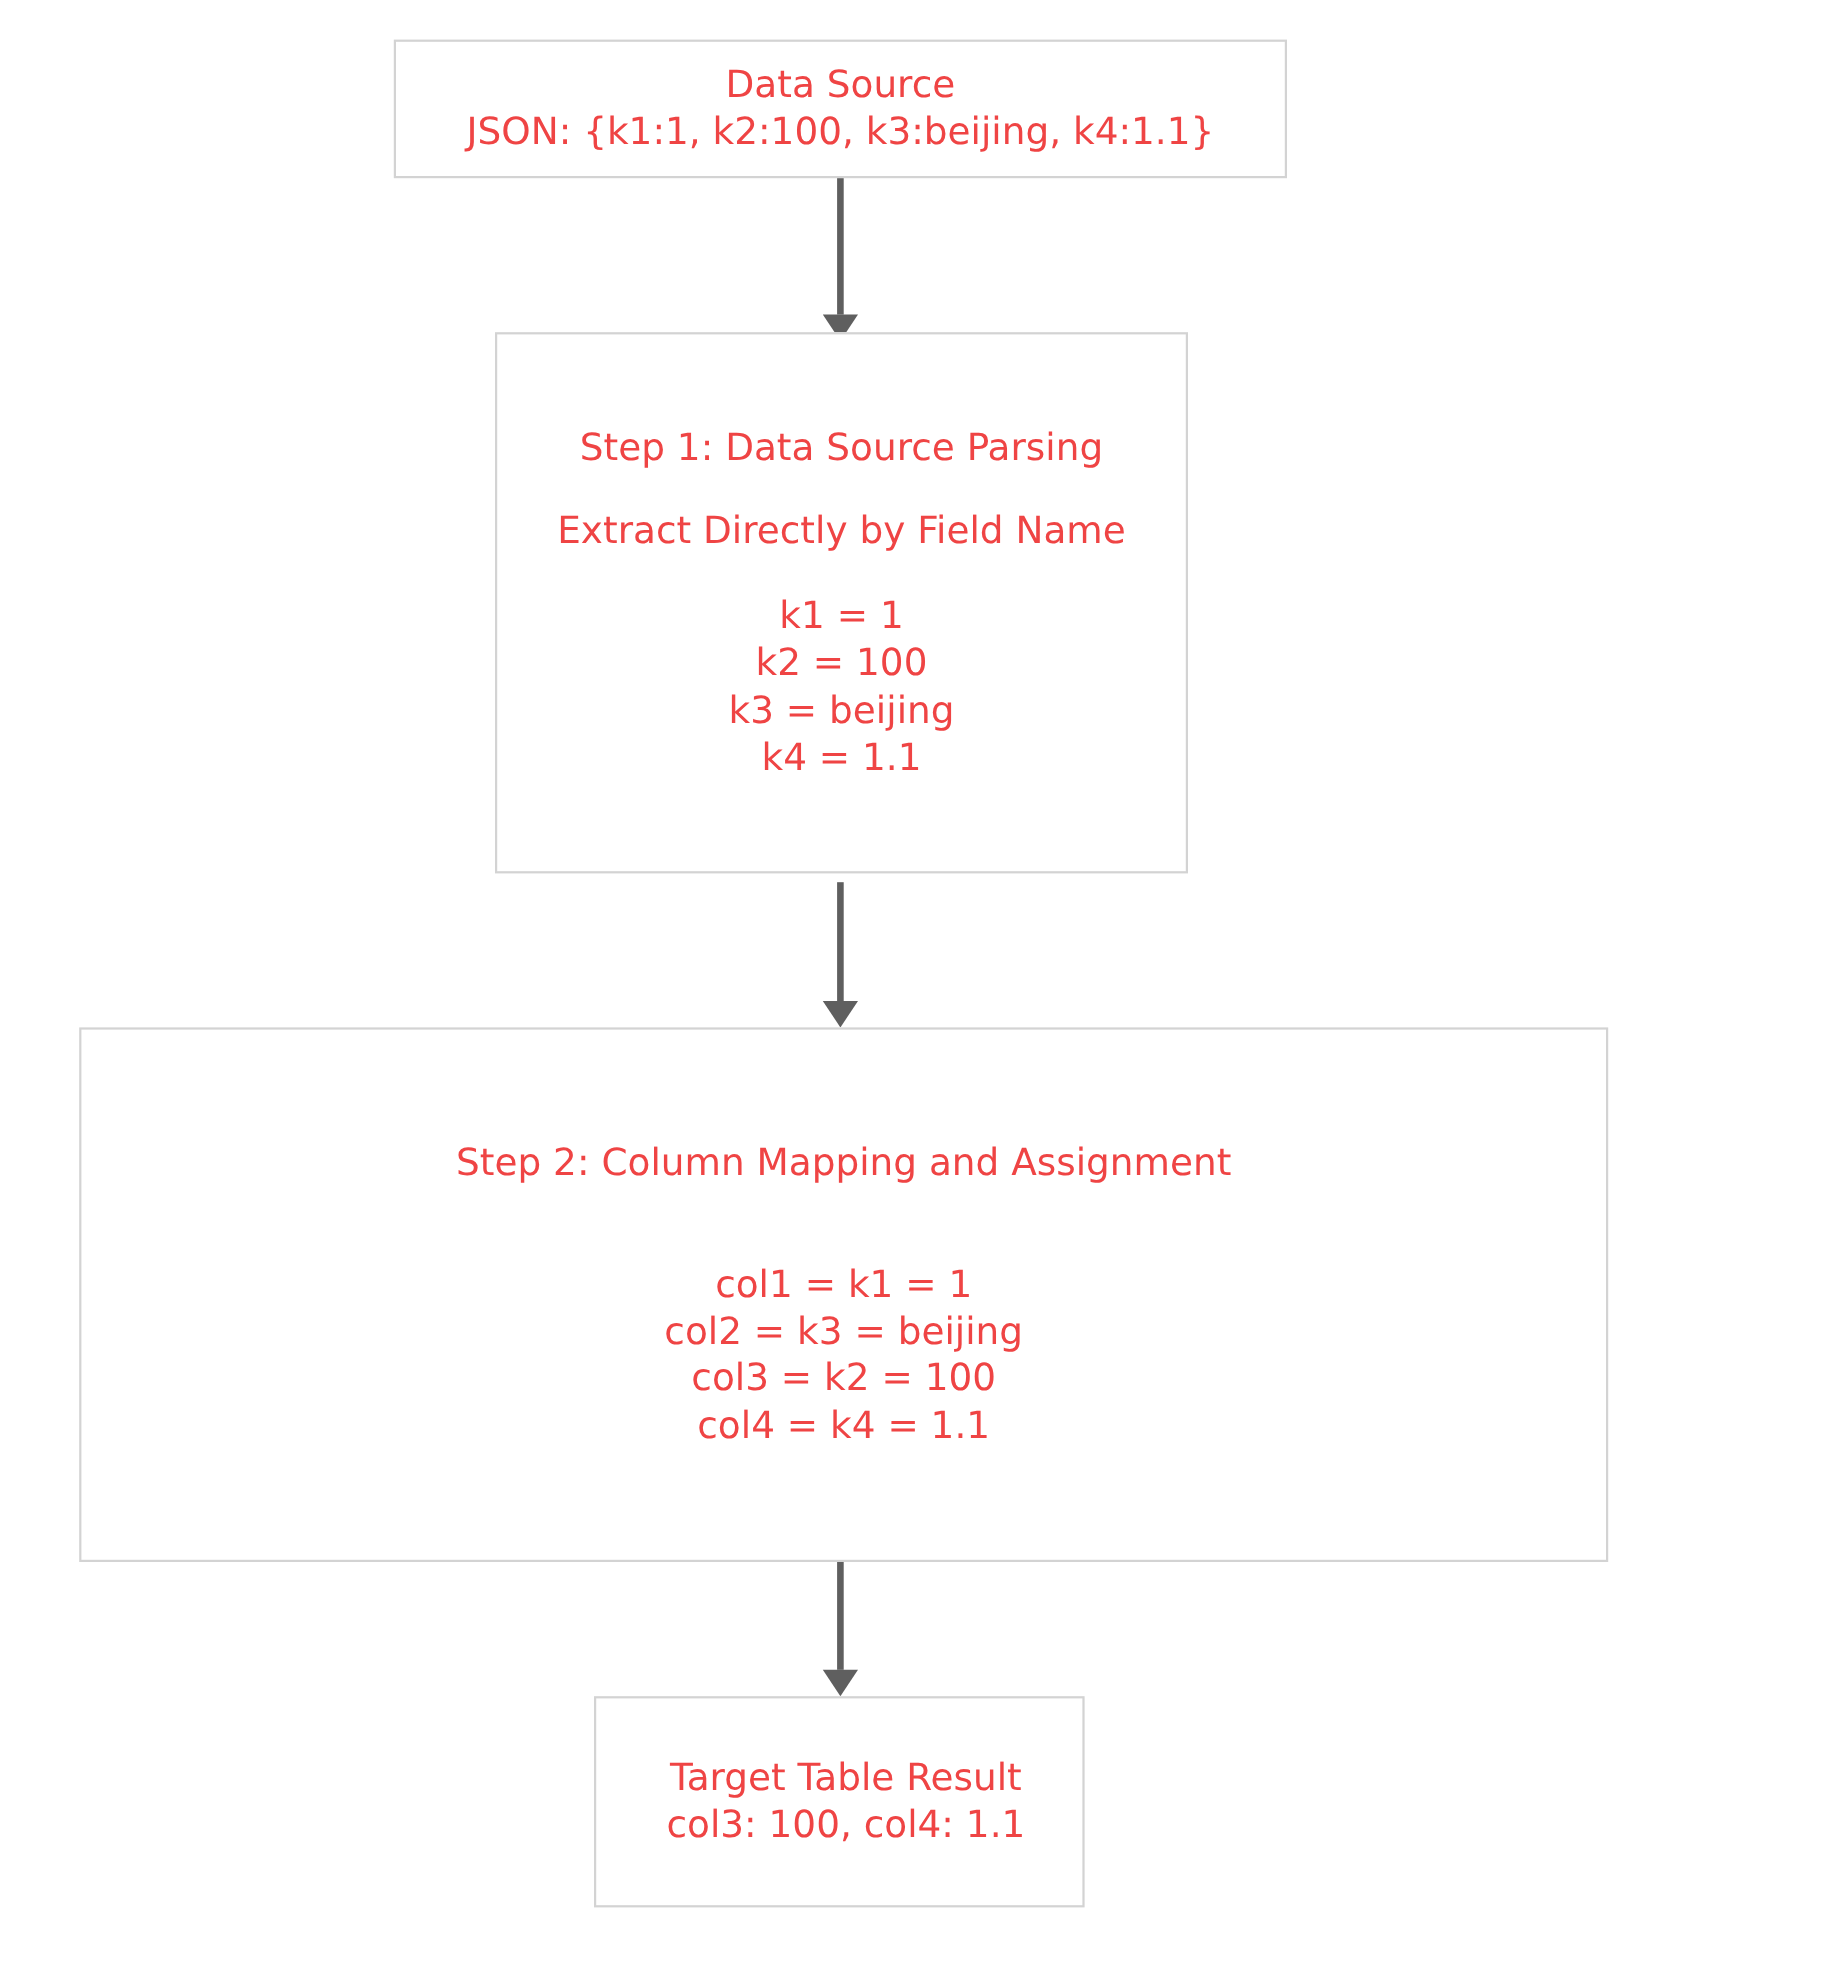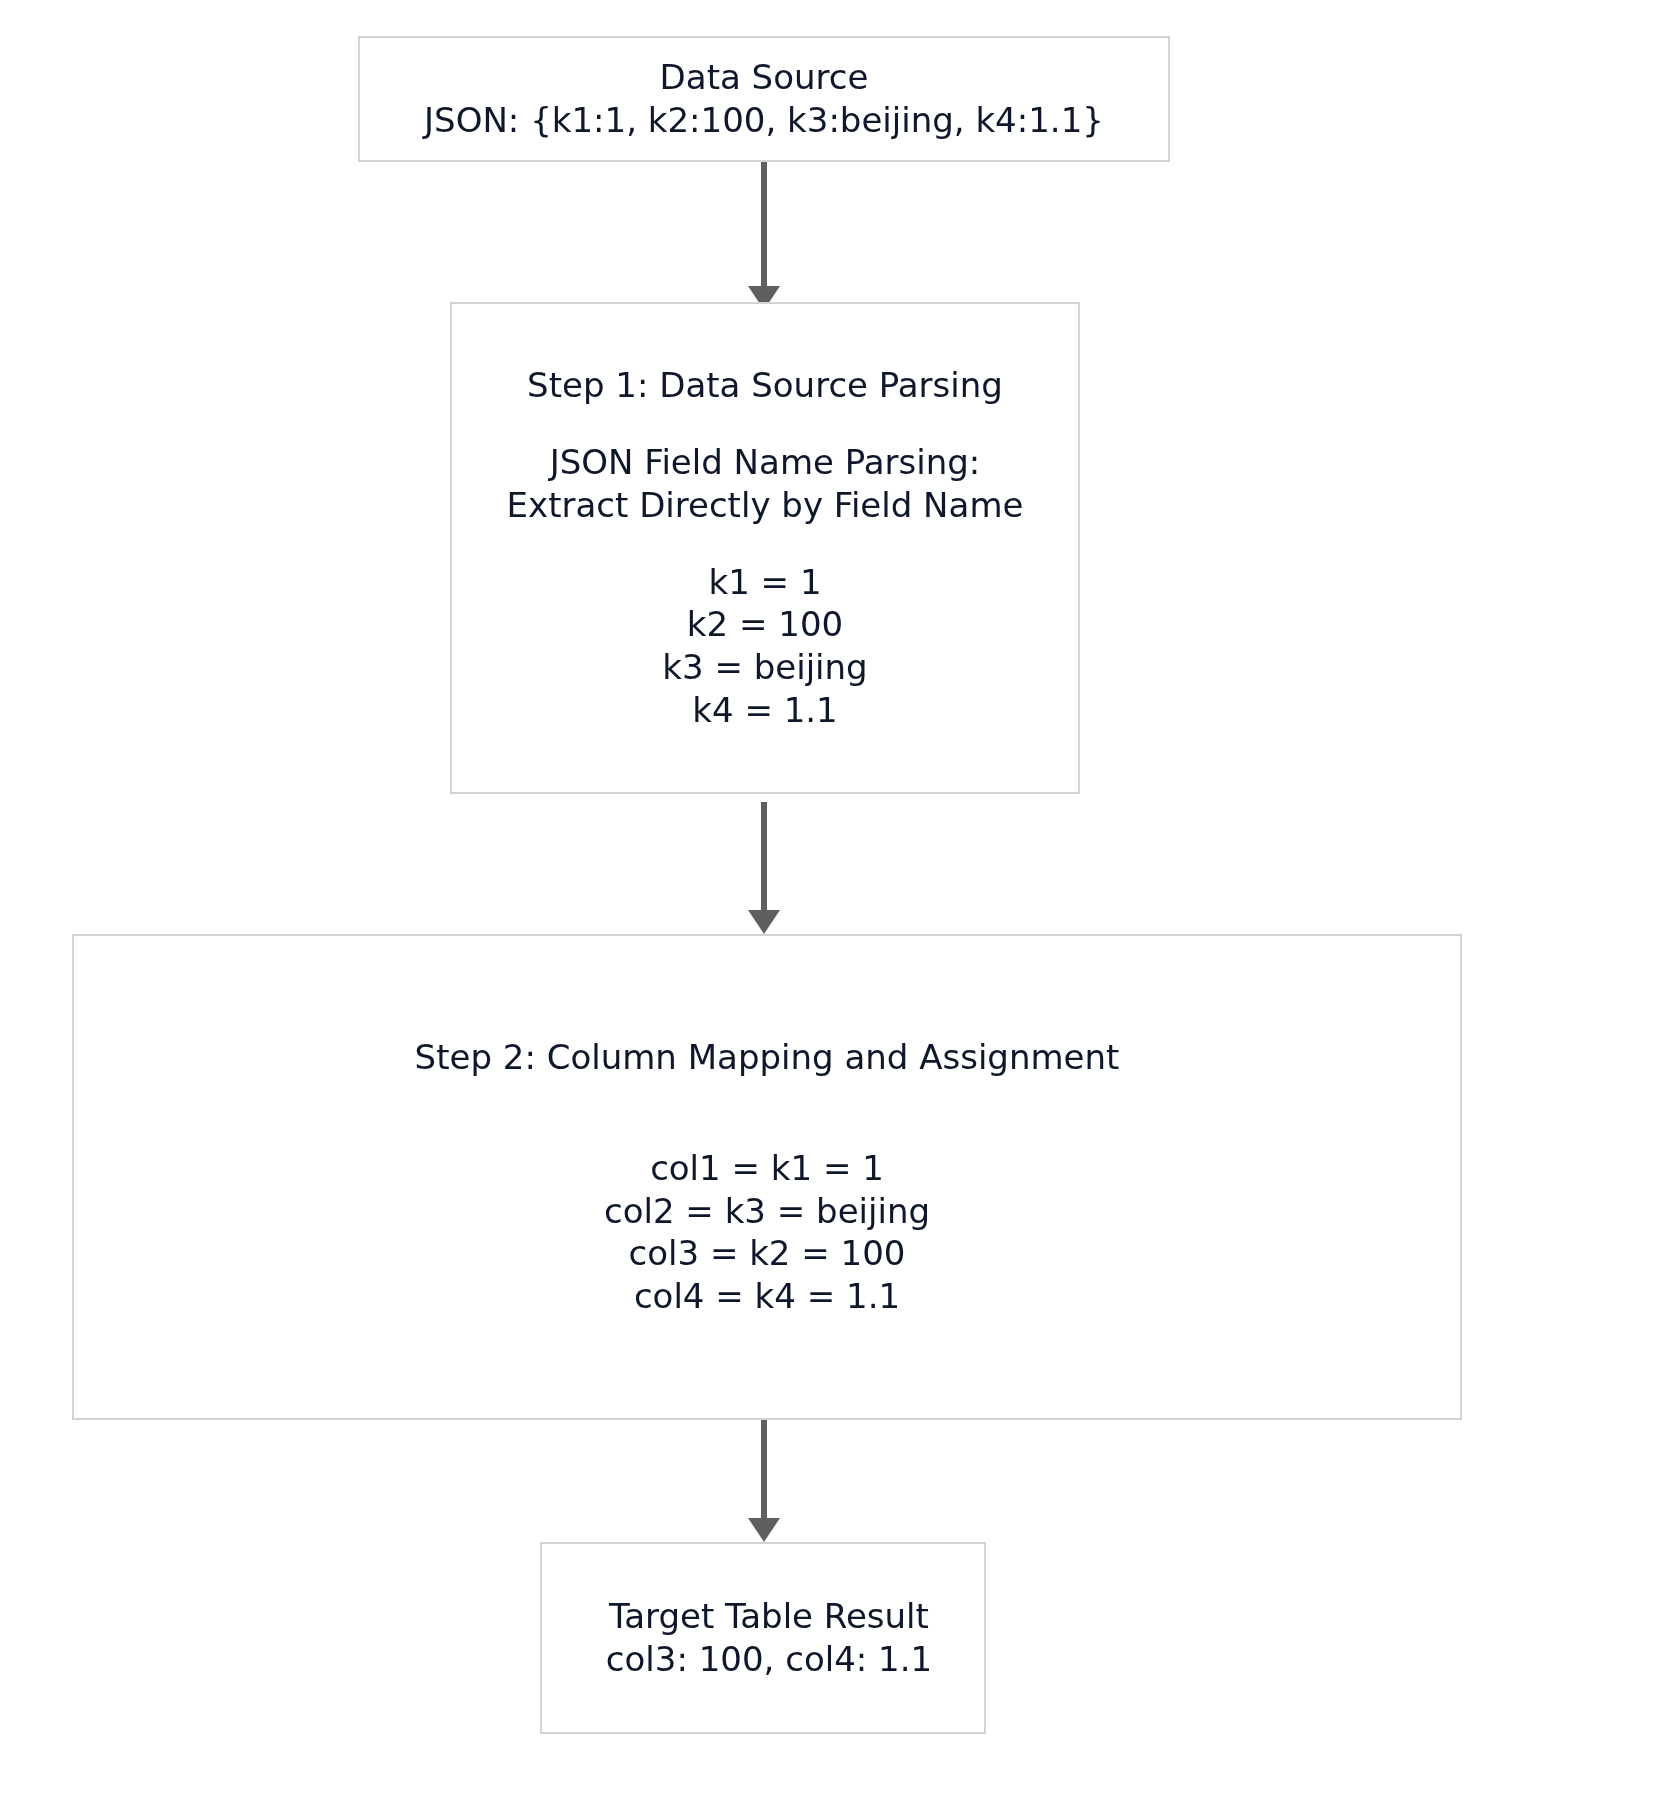--- a/index.html
+++ b/index.html
@@ -23,21 +23,21 @@
   .node {
     position: absolute;
     box-sizing: border-box;
     background: #ffffff;
     border: 2px solid #d3d3d3;
     display: flex;
     flex-direction: column;
     align-items: center;
     justify-content: center;
     text-align: center;
-    color: #0f172a;
+    color: #ef4444;
     font-size: 34px;
     line-height: 1.26;
   }
   .node .line {
     display: block;
     white-space: pre;
   }
   .node .spacer {
     display: block;
     height: 34px;
@@ -113,21 +113,20 @@
   </div>
 
   <div class="arrow" id="arrow-1">
     <div class="shaft"></div>
     <div class="head"></div>
   </div>
 
   <div class="node" id="node-step1">
     <span class="line">Step 1: Data Source Parsing</span>
     <span class="spacer"></span>
-    <span class="line">JSON Field Name Parsing:</span>
     <span class="line">Extract Directly by Field Name</span>
     <span class="spacer"></span>
     <span class="line">k1 = 1</span>
     <span class="line">k2 = 100</span>
     <span class="line">k3 = beijing</span>
     <span class="line">k4 = 1.1</span>
   </div>
 
   <div class="arrow" id="arrow-2">
     <div class="shaft"></div>

